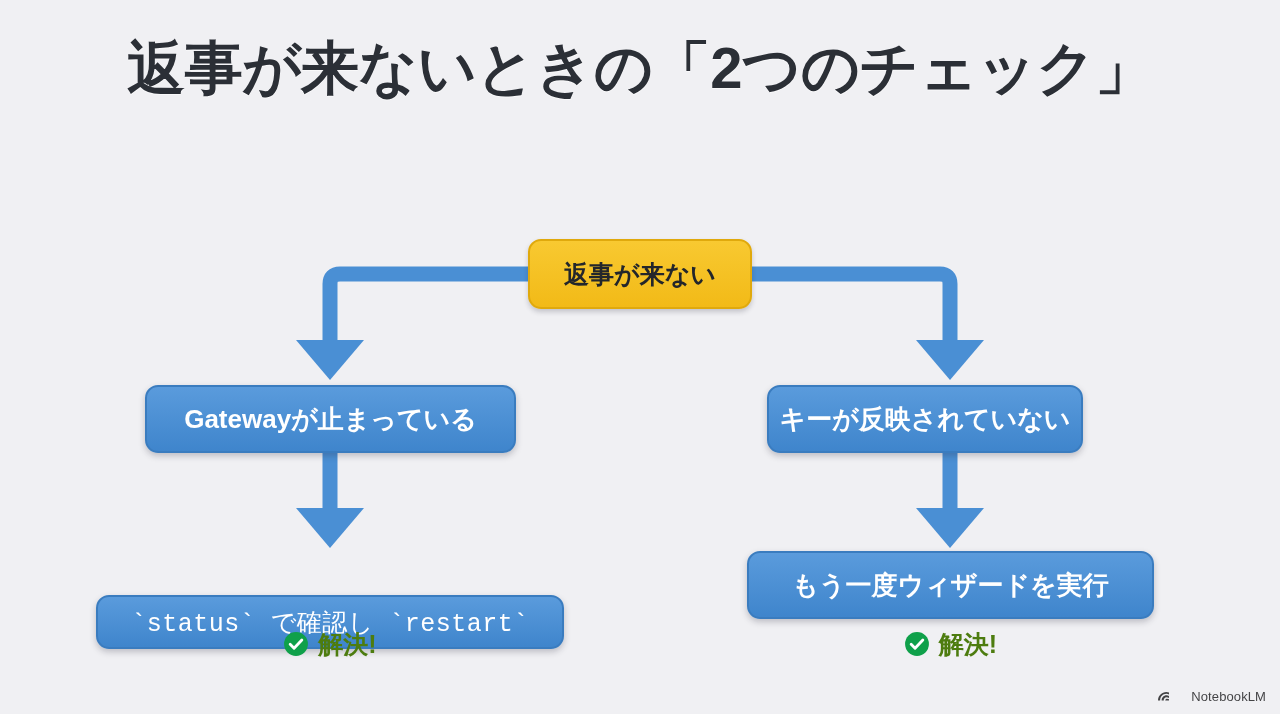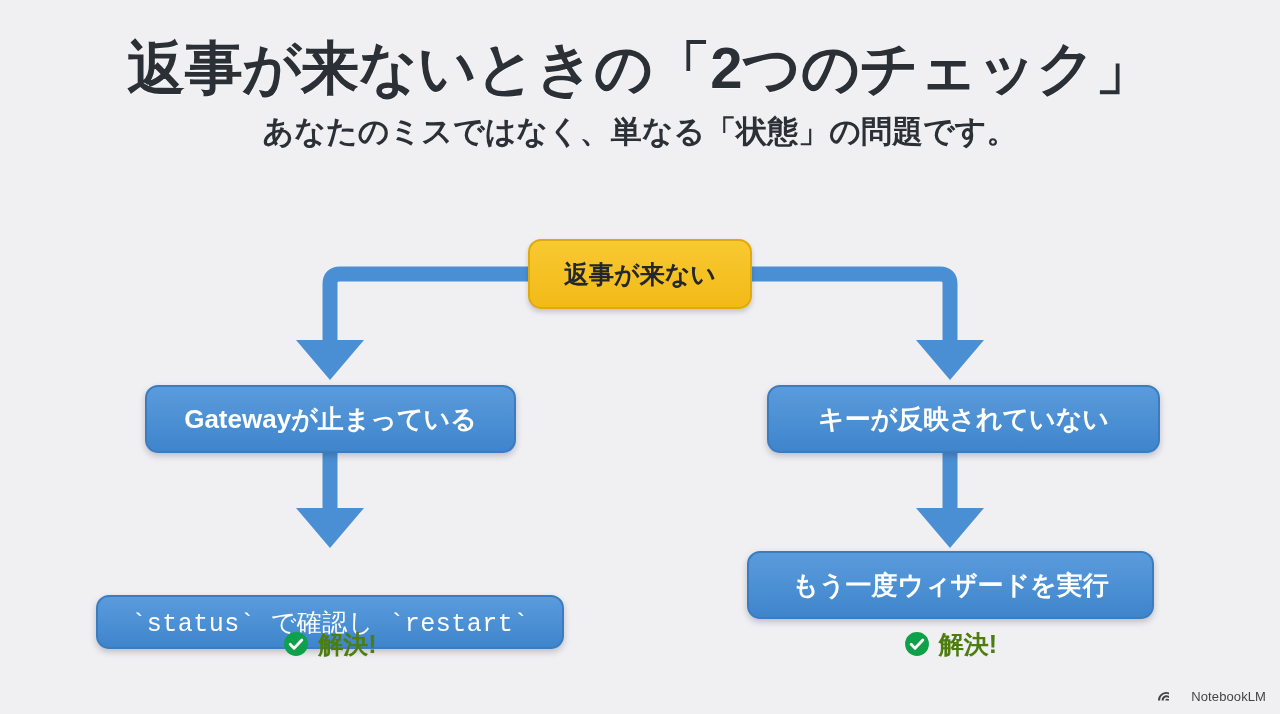--- a/index.html
+++ b/index.html
@@ -96,21 +96,21 @@
     border: 2px solid #3a7cbf;
     box-shadow: 0 3px 6px rgba(40,40,60,0.25);
   }
   .node-blue .node-label {
     font-size: 26px;
     font-weight: 700;
     color: #ffffff;
   }
 
   .node-cause-left  { left: 145px; top: 165px; width: 371px; height: 68px; }
-  .node-cause-right { left: 767px; top: 165px; width: 393px; height: 68px; }
+  .node-cause-right { left: 767px; top: 165px; width: 316px; height: 68px; }
 
   .node-action-left  { left: 96px; top: 331px; width: 468px; height: 54px; margin-top: 44px; }
   .node-action-right { left: 747px; top: 331px; width: 407px; height: 68px; }
 
   .node-mono .node-label {
     font-family: "Liberation Mono", "DejaVu Sans Mono", monospace;
     font-size: 25px;
     font-weight: 400;
     letter-spacing: 0.5px;
   }
@@ -161,21 +161,20 @@
     color: #2c2c2e;
     letter-spacing: 0.1px;
     line-height: 1;
   }
 </style>
 </head>
 <body>
 
 <div class="slide-header">
   <h1 class="slide-title">返事が来ないときの「2つのチェック」</h1>
-  <h2 class="slide-subtitle">あなたのミスではなく、単なる「状態」の問題です。</h2>
 </div>
 
 <div class="flow-canvas">
 
   <svg class="flow-svg" viewBox="0 0 1280 460">
 
     <g>
       <path d="M 528 54 L 340 54 Q 330 54 330 64 L 330 124" fill="none" stroke="#4a8fd4" stroke-width="15" stroke-linecap="butt"></path>
       <polygon points="330,160 296,120 364,120" fill="#4a8fd4"></polygon>
     </g>

